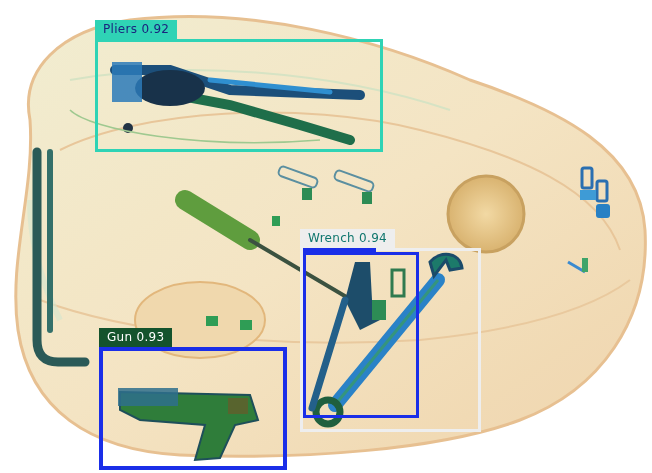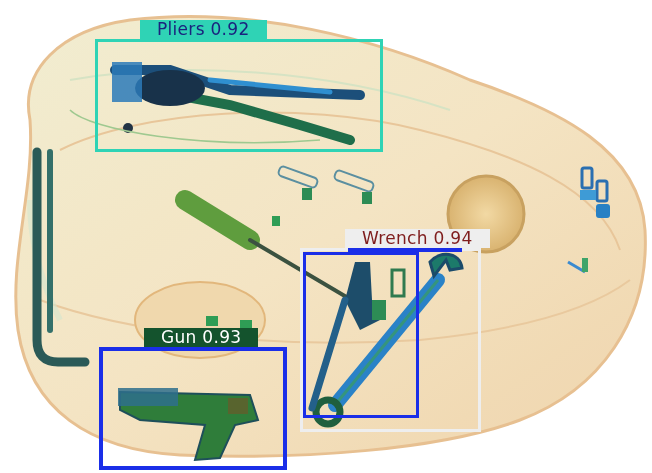--- a/index.html
+++ b/index.html
@@ -5,22 +5,22 @@
     html, body { margin: 0; padding: 0; background: #ffffff; }
     #stage {
       position: relative; width: 652px; height: 473px; overflow: hidden;
       background: #ffffff; font-family: "DejaVu Sans", sans-serif;
     }
     #scene { position: absolute; left: 0; top: 0; }
     .det-box {
       position: absolute; box-sizing: border-box; border-style: solid;
     }
     .det-label {
-      position: absolute; font-size: 17px; line-height: 19px; padding: 0 17px;
-      white-space: nowrap; letter-spacing: 0.3px; margin-left: 45px;
+      position: absolute; font-size: 12px; line-height: 19px; padding: 0 8px;
+      white-space: nowrap; letter-spacing: 0.3px;
     }
   </style>
 </head>
 <body>
 
 <div id="stage">
   <svg id="scene" width="652" height="473" viewBox="0 0 652 473">
     <defs>
       <linearGradient id="bagGrad" x1="0" y1="0" x2="1" y2="1">
         <stop offset="0" stop-color="#f1eccf"></stop>
@@ -105,15 +105,15 @@
   </svg>
 
   <div id="overlays">
       <div class="det-box" style="left: 95px; top: 39px; width: 288px; height: 113px; border-width: 3px; border-color: rgb(47, 211, 181);"></div>
       <div class="det-label" style="left: 95px; top: 20px; background: rgb(47, 211, 181); color: rgb(26, 35, 126);">Pliers 0.92</div>
       <div class="det-box" style="left: 300px; top: 248px; width: 181px; height: 184px; border-width: 3px; border-color: rgb(238, 238, 238);"></div>
       <div class="det-box" style="left: 303px; top: 252px; width: 116px; height: 166px; border-width: 3px; border-color: rgb(26, 46, 232);"></div>
       <div class="det-label" style="left: 303px; top: 233px; background: rgb(26, 46, 232); color: rgb(255, 255, 255);">Gun 0.82</div>
       <div class="det-box" style="left: 99px; top: 347px; width: 188px; height: 123px; border-width: 4px; border-color: rgb(26, 46, 232);"></div>
       <div class="det-label" style="left: 99px; top: 328px; background: #14532d; color: rgb(255, 255, 255);">Gun 0.93</div>
-      <div class="det-label" style="left: 300px; top: 229px; background: rgb(238, 238, 238); color: #7f1d1d;">Wrench 0.94</div>
+      <div class="det-label" style="left: 300px; top: 229px; background: rgb(238, 238, 238); color: #0f766e;">Wrench 0.94</div>
     </div>
 </div>
 
 </body></html>

